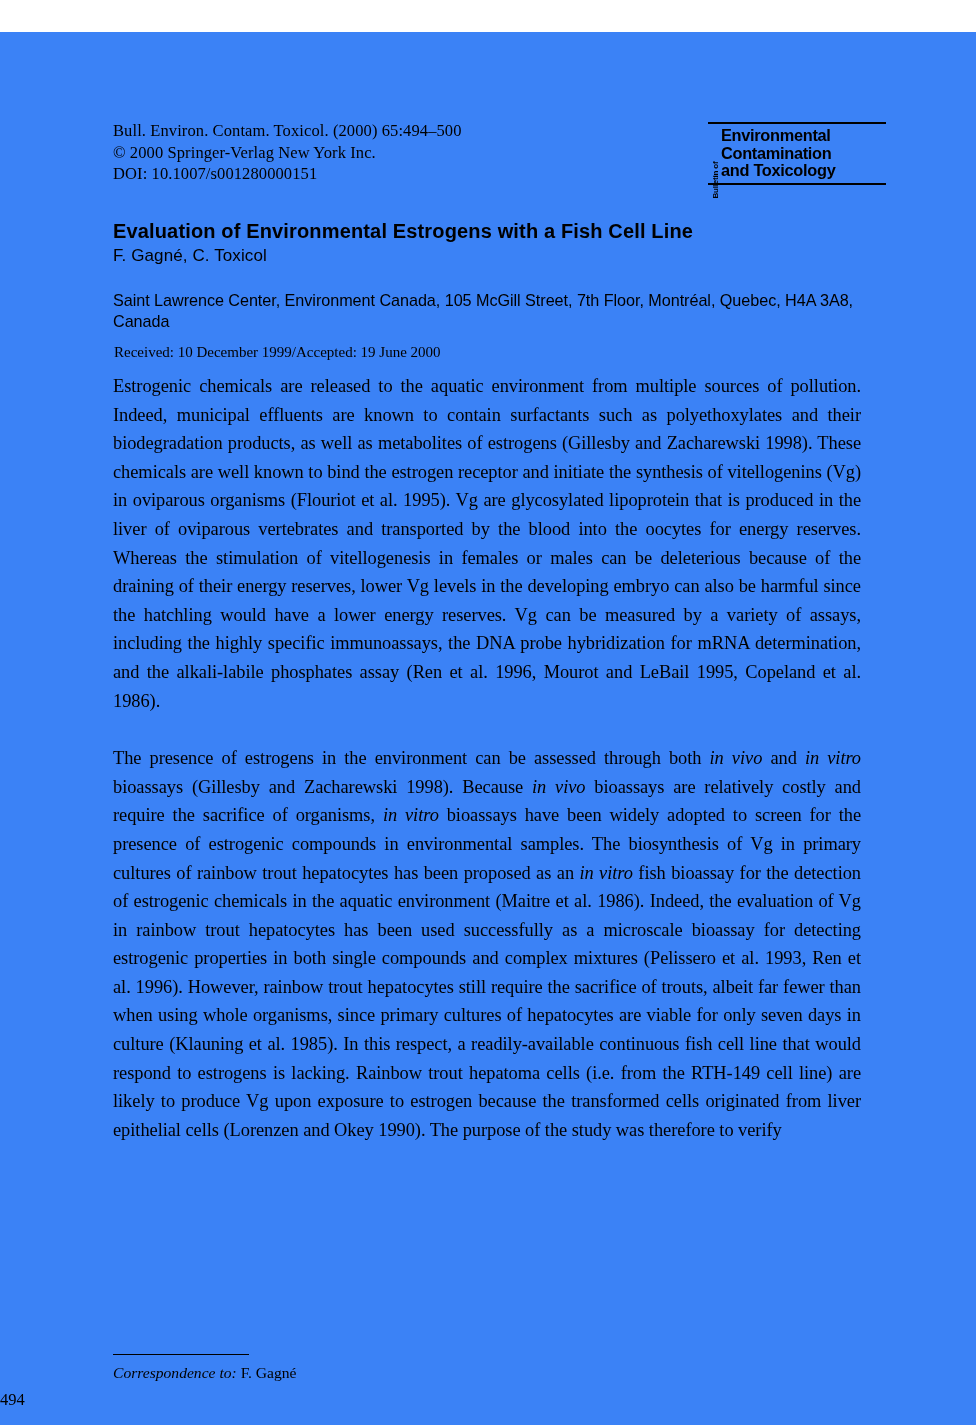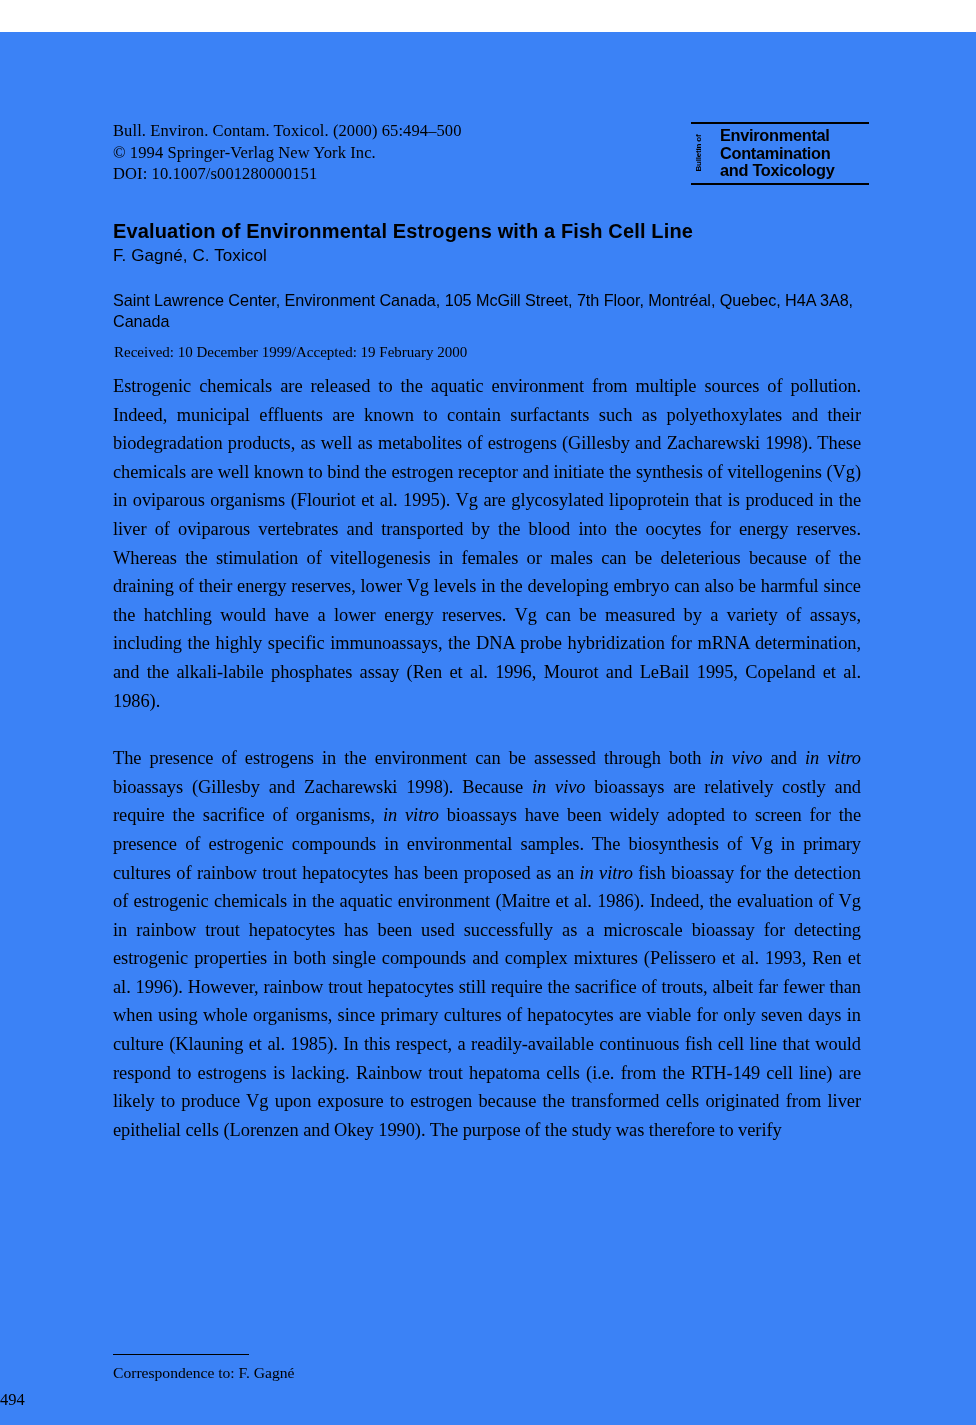--- a/index.html
+++ b/index.html
@@ -34,29 +34,28 @@
   .masthead-line {
     font-family: "Liberation Serif", serif;
     font-size: 16.5px;
     line-height: 21.5px;
     letter-spacing: 0.1px;
     white-space: nowrap;
   }
 
   .journal-logo {
     position: absolute;
-    left: 691px;
+    left: 708px;
     top: 90px;
     width: 178px;
     padding: 3px 0 3px 0;
     border-top: 2px solid #000;
     border-bottom: 2px solid #000;
     display: flex;
-    align-items: center;
-    gap: 16px;
+    align-items: flex-end;
   }
   .logo-vertical {
     width: 13px;
     position: relative;
     flex: 0 0 13px;
   }
   .logo-vertical span {
     position: absolute;
     left: 50%;
     top: 50%;
@@ -156,57 +155,57 @@
     border-top: 1.4px solid #000;
   }
   .correspondence {
     position: absolute;
     left: 113px;
     top: 1330px;
     font-family: "Liberation Serif", serif;
     font-size: 15.6px;
     line-height: 21px;
   }
-  .correspondence .lbl { }
+  .correspondence .lbl { font-style: italic; }
   .page-number {
     position: absolute;
     left: 0;
     top: 1358px;
     width: 976px;
     text-align: left;
     font-family: "Liberation Serif", serif;
     font-size: 16.5px;
   }
 </style>
 </head>
 <body>
 
 <div class="page">
 
   <div class="masthead">
     <div class="masthead-line">Bull. Environ. Contam. Toxicol. (2000) 65:494–500</div>
-    <div class="masthead-line">© 1994 Springer-Verlag New York Inc.</div>
+    <div class="masthead-line">© 2000 Springer-Verlag New York Inc.</div>
     <div class="masthead-line">DOI: 10.1007/s001280000151</div>
   </div>
 
   <div class="journal-logo">
     <div class="logo-vertical">
       <span>Bulletin of</span>
     </div>
     <div class="logo-words">
       <div>Environmental</div>
       <div>Contamination</div>
       <div>and Toxicology</div>
     </div>
   </div>
 
   <h1 class="doc-title">Evaluation of Environmental Estrogens with a Fish Cell Line</h1>
   <div class="doc-authors">F. Gagné, C. Toxicol</div>
   <div class="doc-affiliation">Saint Lawrence Center, Environment Canada, 105 McGill Street, 7th Floor, Montréal, Quebec, H4A 3A8, Canada</div>
-  <div class="doc-dates">Received: 10 December 1999/Accepted: 19 February 2000</div>
+  <div class="doc-dates">Received: 10 December 1999/Accepted: 19 June 2000</div>
 
   <div class="body-text">
     <p>Estrogenic chemicals are released to the aquatic environment from multiple sources of pollution. Indeed, municipal effluents are known to contain surfactants such as polyethoxylates and their biodegradation products, as well as metabolites of estrogens (Gillesby and Zacharewski 1998). These chemicals are well known to bind the estrogen receptor and initiate the synthesis of vitellogenins (Vg) in oviparous organisms (Flouriot et al. 1995). Vg are glycosylated lipoprotein that is produced in the liver of oviparous vertebrates and transported by the blood into the oocytes for energy reserves. Whereas the stimulation of vitellogenesis in females or males can be deleterious because of the draining of their energy reserves, lower Vg levels in the developing embryo can also be harmful since the hatchling would have a lower energy reserves. Vg can be measured by a variety of assays, including the highly specific immunoassays, the DNA probe hybridization for mRNA determination, and the alkali-labile phosphates assay (Ren et al. 1996, Mourot and LeBail 1995, Copeland et al. 1986).</p>
     <p><span>The presence of estrogens in the environment can be assessed through both </span><i>in vivo</i><span> and </span><i>in vitro</i><span> bioassays (Gillesby and Zacharewski 1998). Because </span><i>in vivo</i><span> bioassays are relatively costly and require the sacrifice of organisms, </span><i>in vitro</i><span> bioassays have been widely adopted to screen for the presence of estrogenic compounds in environmental samples. The biosynthesis of Vg in primary cultures of rainbow trout hepatocytes has been proposed as an </span><i>in vitro</i><span> fish bioassay for the detection of estrogenic chemicals in the aquatic environment (Maitre et al. 1986). Indeed, the evaluation of Vg in rainbow trout hepatocytes has been used successfully as a microscale bioassay for detecting estrogenic properties in both single compounds and complex mixtures (Pelissero et al. 1993, Ren et al. 1996). However, rainbow trout hepatocytes still require the sacrifice of trouts, albeit far fewer than when using whole organisms, since primary cultures of hepatocytes are viable for only seven days in culture (Klauning et al. 1985). In this respect, a readily-available continuous fish cell line that would respond to estrogens is lacking. Rainbow trout hepatoma cells (i.e. from the RTH-149 cell line) are likely to produce Vg upon exposure to estrogen because the transformed cells originated from liver epithelial cells (Lorenzen and Okey 1990). The purpose of the study was therefore to verify</span></p>
   </div>
 
   <div class="footnote-rule"></div>
   <div class="correspondence">
     <span class="lbl">Correspondence to:</span>
     <span>F. Gagné</span>

